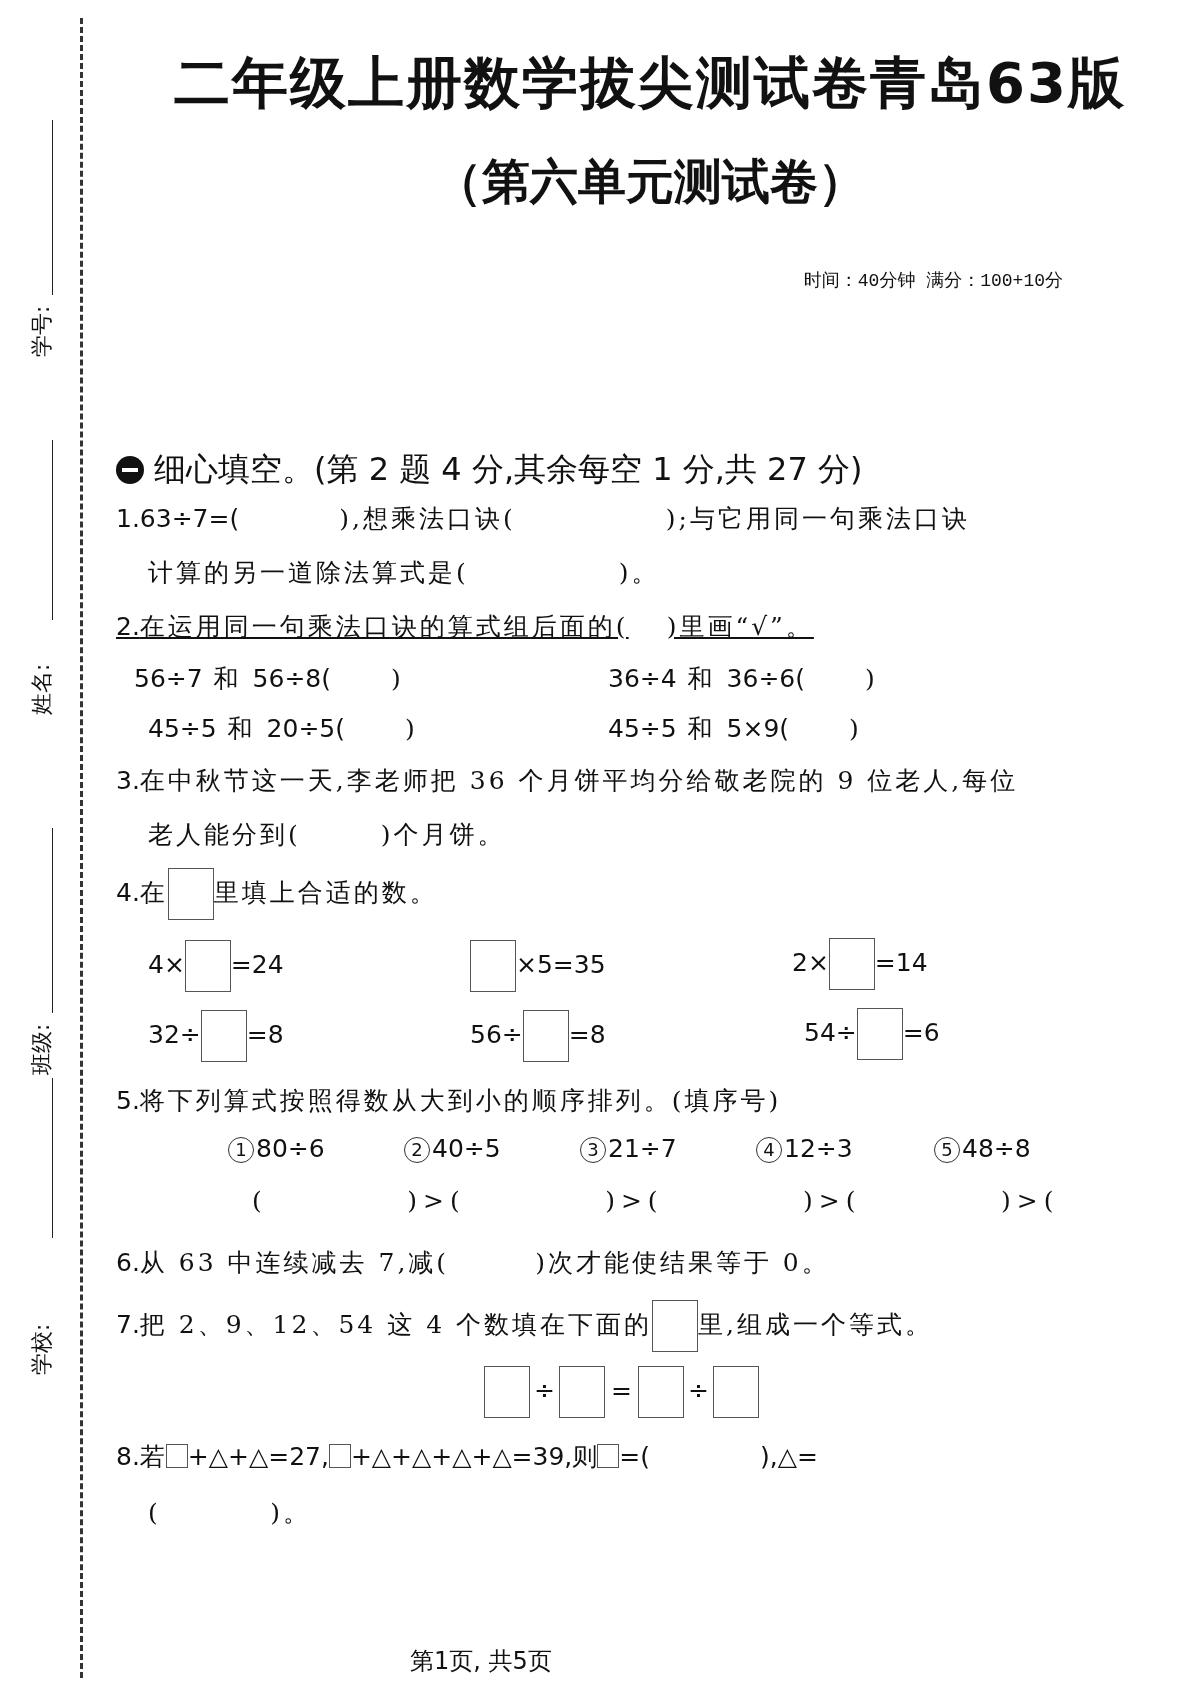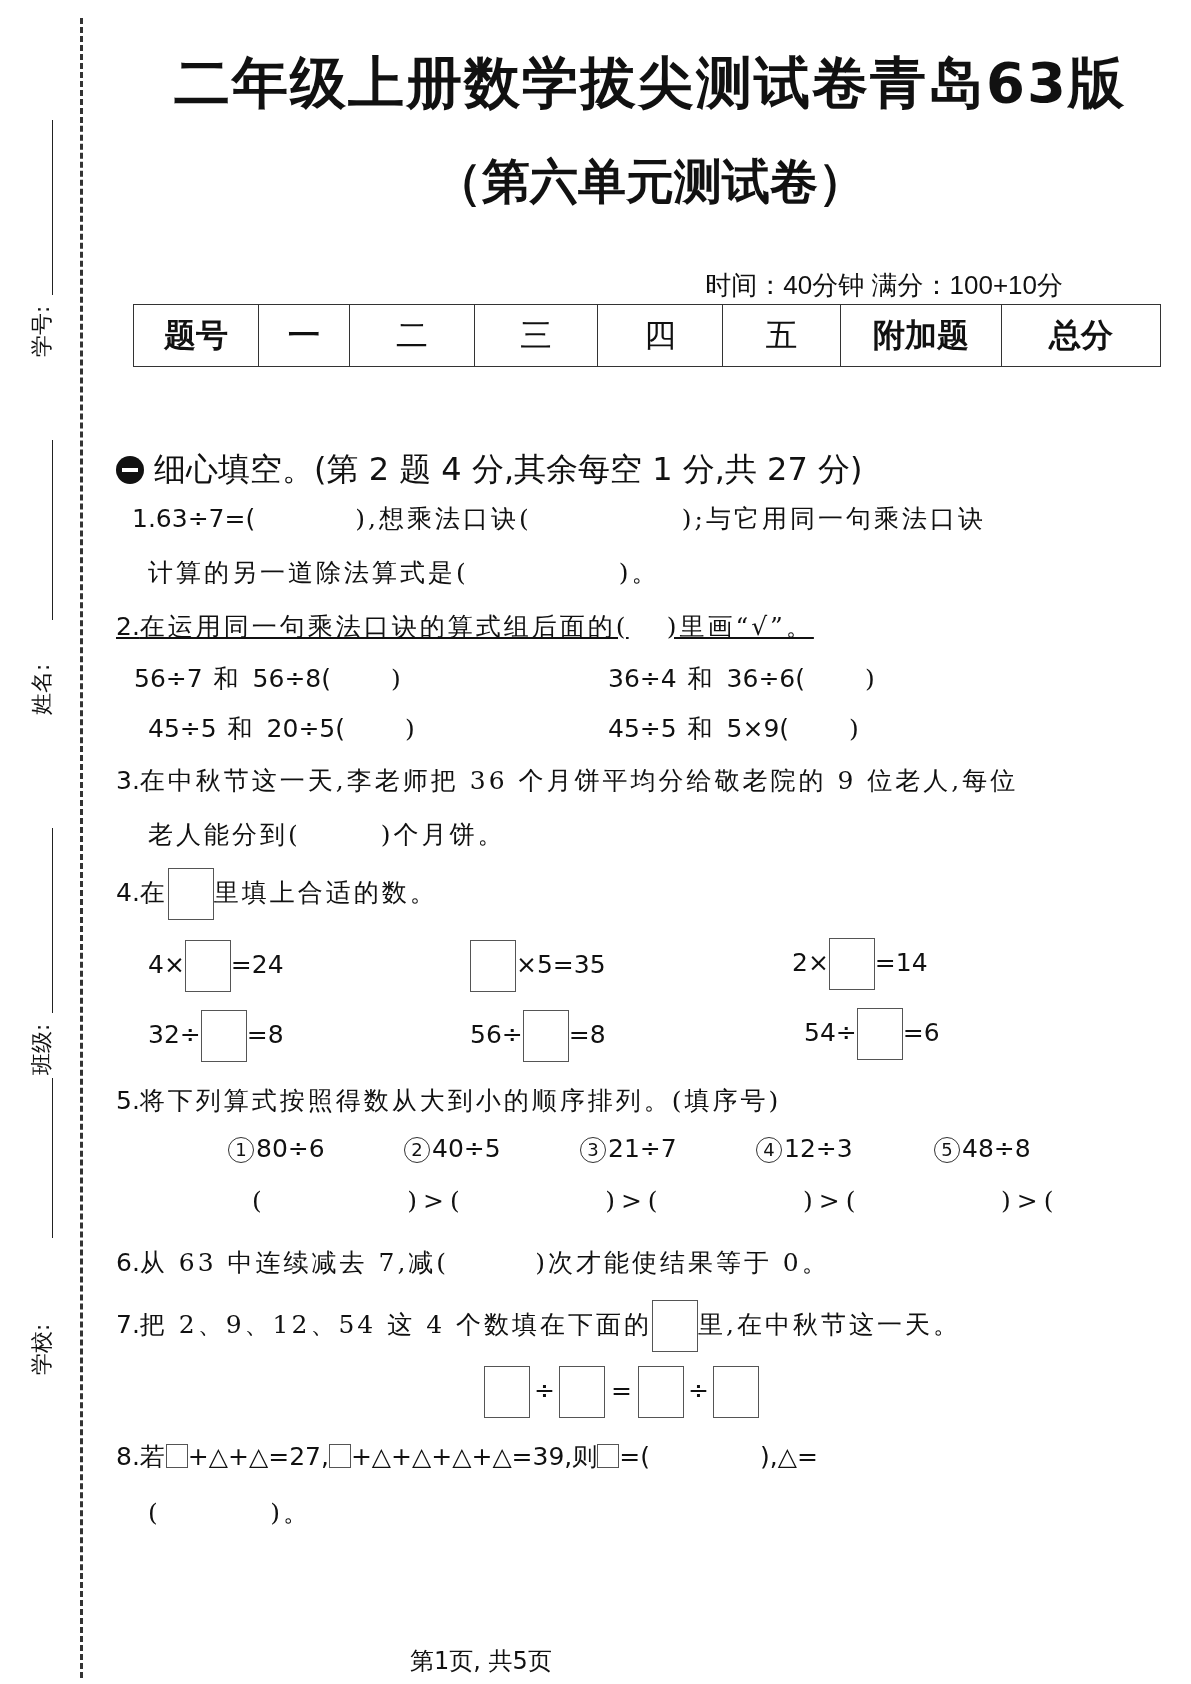--- a/index.html
+++ b/index.html
@@ -21,22 +21,22 @@
     font-family: "DejaVu Sans", "Liberation Sans", sans-serif; white-space: nowrap;
   }
 
   
   .title { position: absolute; left: 150px; top: 46px; width: 1000px; text-align: center;
     font-size: 56px; font-weight: bold; letter-spacing: 2px;
     font-family: "DejaVu Sans", "Liberation Sans", sans-serif; }
   .subtitle { position: absolute; left: 150px; top: 150px; width: 1000px; text-align: center;
     font-size: 48px; font-weight: bold;
     font-family: "DejaVu Sans", "Liberation Sans", sans-serif; }
-  .meta { position: absolute; right: 128px; top: 268px; font-size: 26px;
-    font-family: Liberation Sans, sans-serif; }
+  .meta { position: absolute; right: 128px; top: 268px; font-size: 18px;
+    font-family: Liberation Mono, monospace; }
 
   
   table.score { position: absolute; left: 133px; top: 304px; border-collapse: collapse;
     font-family: "DejaVu Sans", "Liberation Sans", sans-serif; }
   table.score td { border: 1.5px solid #333; height: 62px; text-align: center; font-size: 32px; font-weight: bold; padding: 0; }
   table.score tr:last-child td { height: 61px; }
 
   
   .section-head { position: absolute; left: 116px; top: 448px; font-size: 32px;
     font-family: "DejaVu Sans", "Liberation Sans", sans-serif; display: flex; align-items: center; }
@@ -71,39 +71,29 @@
 
 <div class="margin-rule" style="top:1078px;height:160px;"></div>
 <div class="margin-label" style="top:1340px;left:22px;">学校:</div>
 
 <div class="title">二年级上册数学拔尖测试卷青岛63版</div>
 <div class="subtitle">（第六单元测试卷）</div>
 <div class="meta">时间：40分钟  满分：100+10分</div>
 
 <table class="score">
   <tbody>
-      <tr>
-    <td style="width:124px">题号</td>
-    <td style="width:90px">一</td>
-    <td style="width:124px;font-weight:normal">二</td>
-    <td style="width:122px;font-weight:normal">三</td>
-    <td style="width:124px;font-weight:normal">四</td>
-    <td style="width:117px;font-weight:normal">五</td>
-    <td style="width:160px">附加题</td>
-    <td style="width:158px">总分</td>
-  </tr>
 </tbody>
   </table>
 
 <div class="section-head">
   <span class="badge"></span>
   <span>细心填空。(第 2 题 4 分,其余每空 1 分,共 27 分)</span>
 </div>
 
-<div class="q" style="left:116px;top:502px;margin-left:16px;">
+<div class="q" style="left:116px;top:502px;">
   <span class="num">1.</span><span class="num">63÷7=(</span><span class="gap" style="width:100px"></span><span>),想乘法口诀(</span><span class="gap" style="width:150px"></span><span>);与它用同一句乘法口诀</span>
 </div>
 <div class="q" style="left:148px;top:556px;">
   <span>计算的另一道除法算式是(</span><span class="gap" style="width:150px"></span><span>)。</span>
 </div>
 
 <div class="q" style="left:116px;top:610px;text-decoration:underline;">
   <span class="num">2.</span><span>在运用同一句乘法口诀的算式组后面的(</span><span class="gap" style="width:38px"></span><span>)里画“√”。</span>
 </div>
 <div class="q" style="left:134px;top:662px;">
@@ -156,21 +146,21 @@
 <div class="q num" style="left:580px;top:1134px;"><span class="circ">3</span><span>21÷7</span></div>
 <div class="q num" style="left:756px;top:1134px;"><span class="circ">4</span><span>12÷3</span></div>
 <div class="q num" style="left:934px;top:1134px;"><span class="circ">5</span><span>48÷8</span></div>
 <div class="q" style="left:252px;top:1186px;white-space:pre;letter-spacing:6px;">(          )&gt;(          )&gt;(          )&gt;(          )&gt;(          )</div>
 
 <div class="q" style="left:116px;top:1246px;">
   <span class="num">6.</span><span>从 63 中连续减去 7,减(</span><span class="gap" style="width:86px"></span><span>)次才能使结果等于 0。</span>
 </div>
 
 <div class="q" style="left:116px;top:1300px;">
-  <span class="num">7.</span><span>把 2、9、12、54 这 4 个数填在下面的</span><span class="box box-sm"></span><span>里,在中秋节这一天。</span>
+  <span class="num">7.</span><span>把 2、9、12、54 这 4 个数填在下面的</span><span class="box box-sm"></span><span>里,组成一个等式。</span>
 </div>
 <div class="q num" style="left:484px;top:1366px;letter-spacing:0;">
   <span class="box box-sm"></span><span style="margin:0 4px">÷</span><span class="box box-sm"></span><span style="margin:0 6px">=</span><span class="box box-sm"></span><span style="margin:0 4px">÷</span><span class="box box-sm"></span>
 </div>
 
 <div class="q" style="left:116px;top:1440px;letter-spacing:1px;">
   <span class="num">8.</span><span>若</span><span class="box box-xs"></span><span class="num">+△+△=27,</span><span class="box box-xs"></span><span class="num">+△+△+△+△=39,则</span><span class="box box-xs"></span><span class="num">=(</span><span class="gap" style="width:110px"></span><span class="num">),△=</span>
 </div>
 <div class="q" style="left:148px;top:1496px;white-space:pre;">(          )。</div>
 

